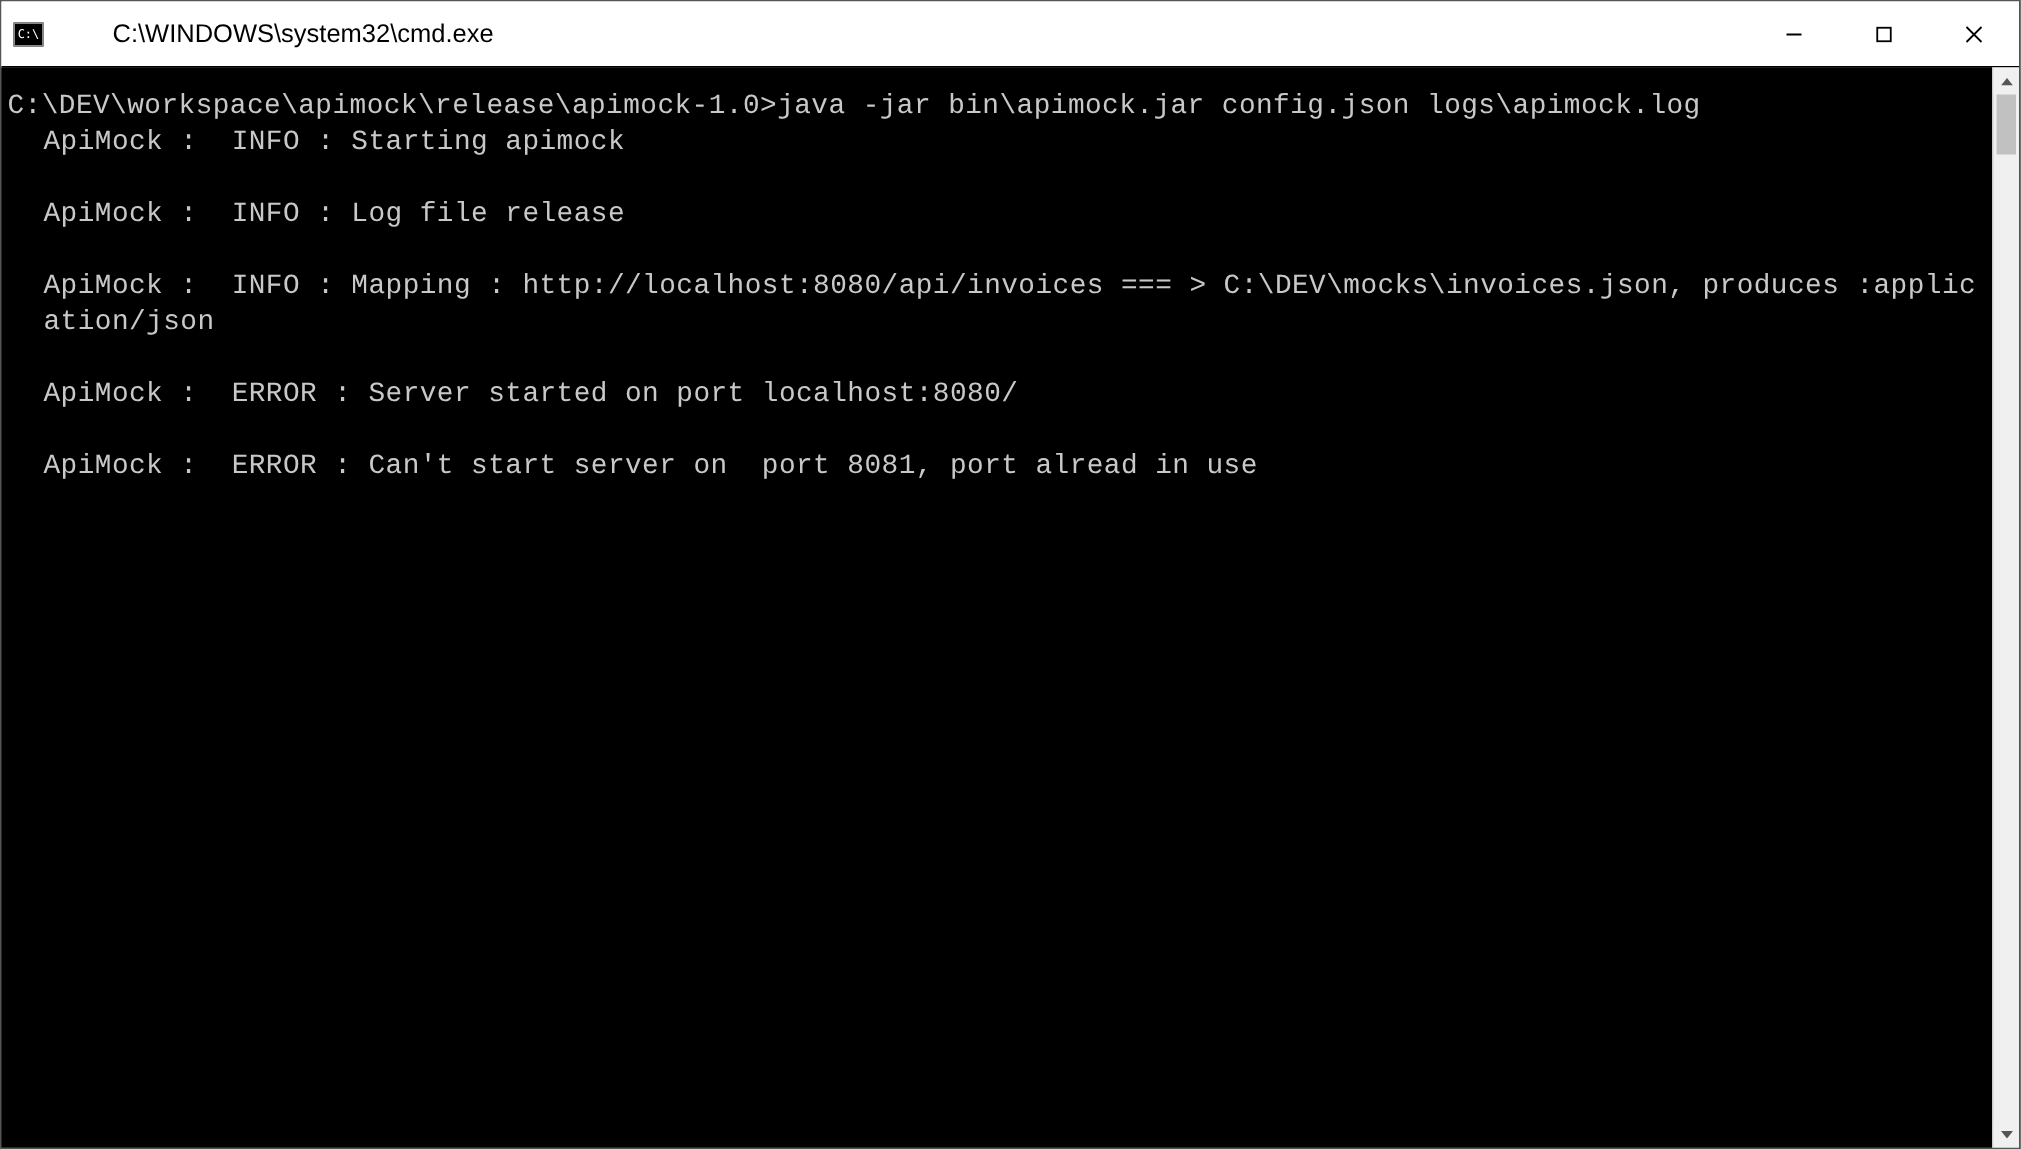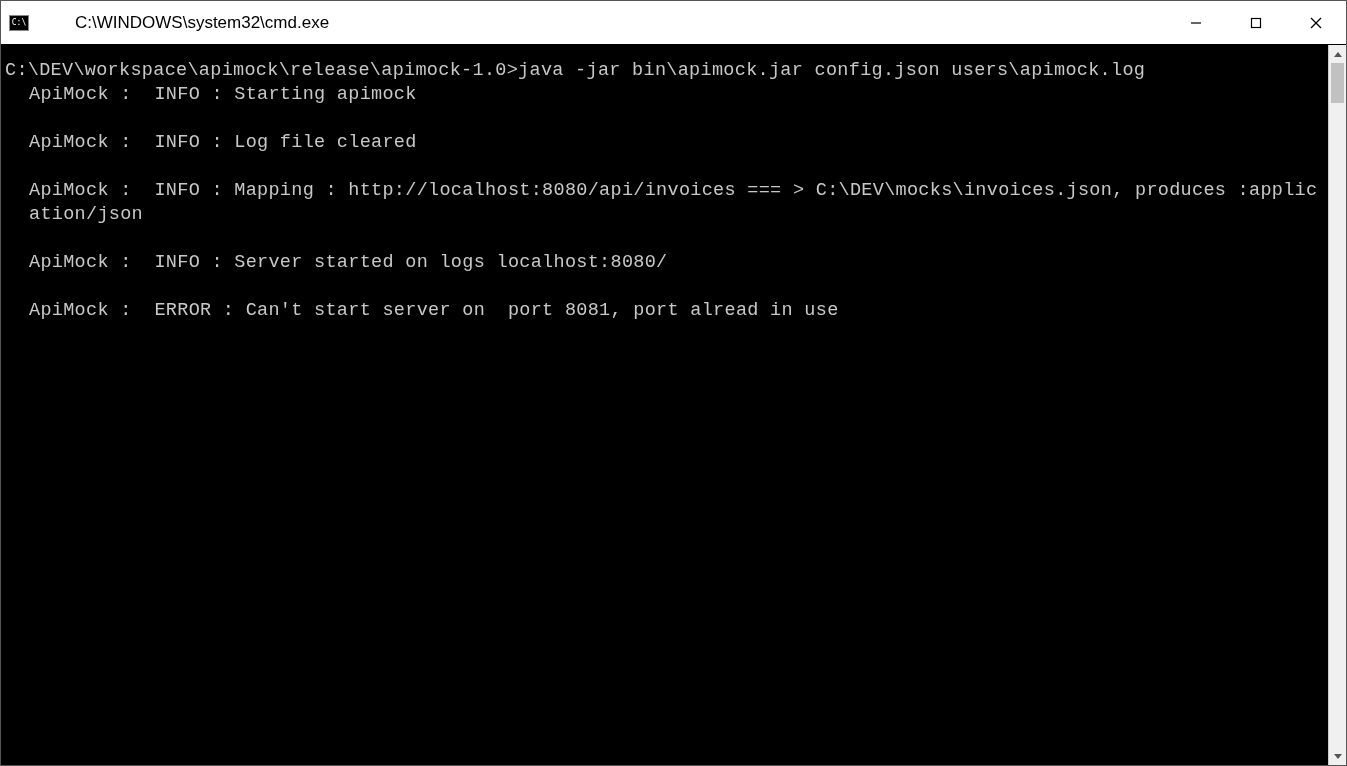--- a/index.html
+++ b/index.html
@@ -144,25 +144,25 @@
       <div class="window-control close">
         <svg viewBox="0 0 12 12">
             <line x1="1" y1="1" x2="11" y2="11" stroke="currentColor" stroke-width="1.2"></line>
             <line x1="11" y1="1" x2="1" y2="11" stroke="currentColor" stroke-width="1.2"></line>
           </svg>
       </div>
     </div>
   </div>
 
   <div class="terminal-container">
-    <div class="terminal"><span class="prompt-line"><span>C:\DEV\workspace\apimock\release\apimock-1.0&gt;</span><span>java -jar bin\apimock.jar config.json users\apimock.log</span></span>
+    <div class="terminal"><span class="prompt-line"><span>C:\DEV\workspace\apimock\release\apimock-1.0&gt;</span><span>java -jar bin\apimock.jar config.json logs\apimock.log</span></span>
 <span class="terminal-line">ApiMock :  INFO : Starting apimock</span>
-<span class="terminal-line">ApiMock :  INFO : Log file cleared</span>
+<span class="terminal-line">ApiMock :  INFO : Log file release</span>
 <span class="terminal-line">ApiMock :  INFO : Mapping : http://localhost:8080/api/invoices === &gt; C:\DEV\mocks\invoices.json, produces :application/json</span>
-<span class="terminal-line">ApiMock :  INFO : Server started on logs localhost:8080/</span>
+<span class="terminal-line">ApiMock :  ERROR : Server started on port localhost:8080/</span>
 <span class="terminal-line">ApiMock :  ERROR : Can't start server on  port 8081, port alread in use</span>
 </div>
 
     <div class="scrollbar">
       <div class="scroll-arrow">
         <svg width="8" height="5" viewBox="0 0 8 5">
             <path d="M0 5 L4 0 L8 5 Z" fill="#555"></path>
           </svg>
       </div>
       <div class="scroll-track">

